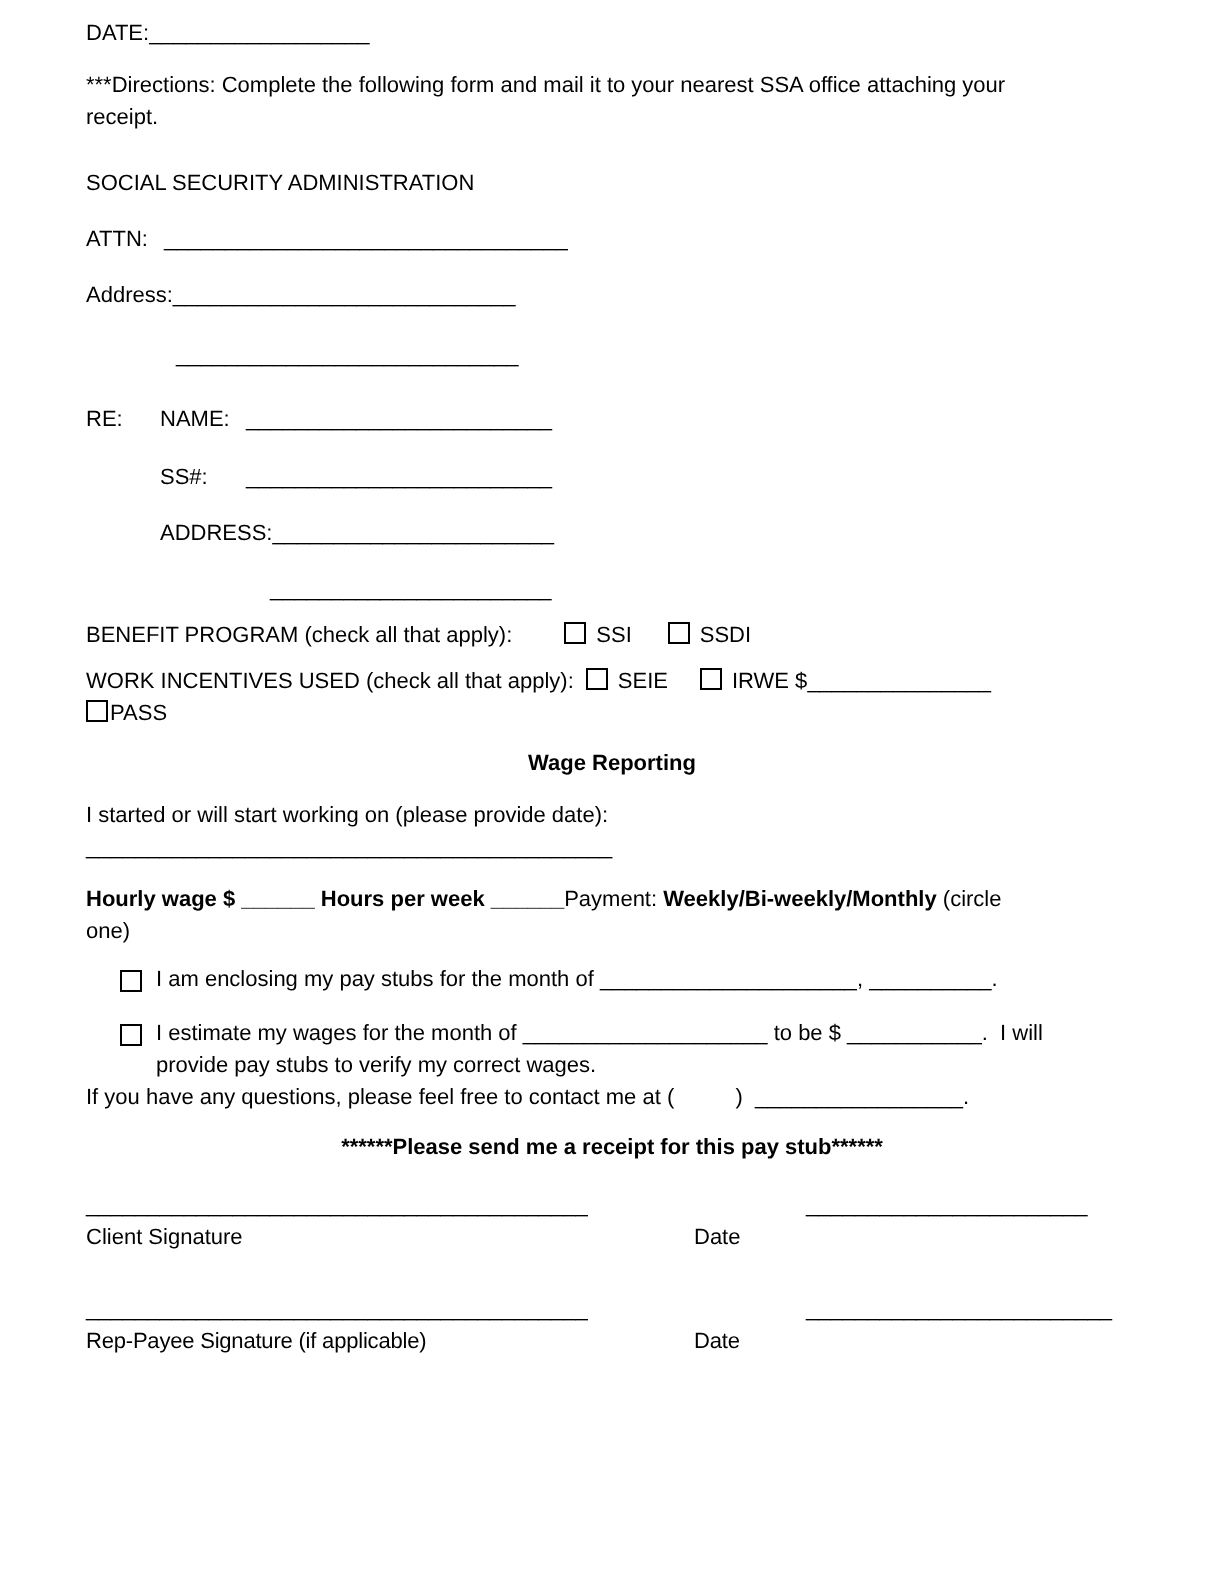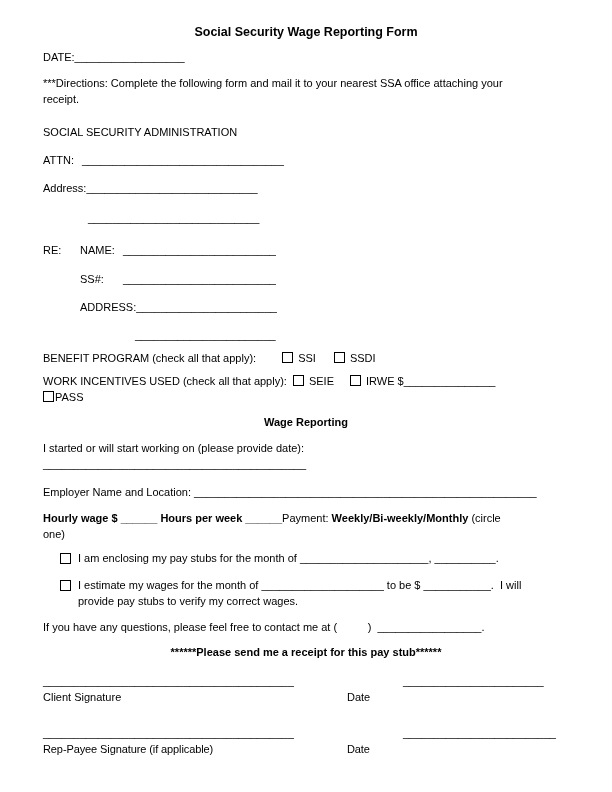--- a/index.html
+++ b/index.html
@@ -25,21 +25,21 @@
   .mt-readdr2{margin-top:12px;}
   .mt-benefit{margin-top:7px;}
   .mt-work{margin-top:7px;}
   .mt-wagehead{margin-top:9px;}
   .mt-started{margin-top:10px;}
   .mt-employer{margin-top:12px;}
   .mt-hourly{margin-top:10px;}
   .mt-checkone{margin-top:9px;}
   .mt-cb1{margin-top:8px;}
   .mt-cb2{margin-top:11px;}
-  .mt-contact{margin-top:10px;}
+  .mt-contact{}
   .mt-receipt{margin-top:9px;}
   .mt-sig1{margin-top:13px;}
   .mt-sig2{margin-top:20px;}
   .lab37{display:inline-block;width:37px;}
   .lab43{display:inline-block;width:43px;}
   .ind37{margin-left:37px;}
   .ind92{margin-left:92px;}
   .ind45{margin-left:45px;}
   .ml6{margin-left:6px;}
   .ml8{margin-left:8px;}
@@ -54,21 +54,20 @@
   .sig-row{position:relative;}
   .abs-dline{position:absolute;left:360px;top:0;}
   .abs-dlab{position:absolute;left:304px;top:0;}
   .cal{font-size:11px;letter-spacing:-0.1px;}
 </style>
 </head>
 <body>
 
 <div class="page">
 
-  <div class="line title center b"><span class="t">Social Security Wage Reporting Form</span></div>
 
   <div class="line mt-date"><span class="t">DATE:</span><span class="t">__________________</span></div>
 
   <div class="line mt-dir"><span class="t">***Directions: Complete the following form and mail it to your nearest SSA office attaching your</span><br><span class="t">receipt.</span></div>
 
   <div class="line mt-ssa"><span class="t">SOCIAL SECURITY ADMINISTRATION</span></div>
 
   <div class="line mt-attn"><span class="t">ATTN:</span><span class="t ml8">_________________________________</span></div>
 
   <div class="line mt-addr1"><span class="t">Address:</span><span class="t">____________________________</span></div>
@@ -86,21 +85,20 @@
   <div class="line mt-benefit"><span class="t">BENEFIT PROGRAM (check all that apply):</span><span class="ml26"><span class="cb cb-gap"></span><span class="t">SSI</span></span><span class="ml18"><span class="cb cb-gap"></span><span class="t">SSDI</span></span></div>
 
   <div class="line mt-work"><span class="t">WORK INCENTIVES USED (check all that apply):</span><span class="ml6"><span class="cb cb-gap"></span><span class="t">SEIE</span></span><span class="ml16"><span class="cb cb-gap"></span><span class="t">IRWE $</span><span class="t">_______________</span></span></div>
 
   <div class="line"><span class="cb cb-tight"></span><span class="t">PASS</span></div>
 
   <div class="line mt-wagehead center b"><span class="t">Wage Reporting</span></div>
 
   <div class="line mt-started"><span class="t">I started or will start working on (please provide date): </span><span class="t">___________________________________________</span></div>
 
-  <div class="line mt-employer"><span class="t">Employer Name and Location: </span><span class="t">________________________________________________________</span></div>
 
   <div class="line mt-hourly"><span class="t b">Hourly wage $ ______ Hours per week ______</span><span class="t">Payment: </span><span class="t b">Weekly/Bi-weekly/Monthly</span><span class="t"> (circle</span><br><span class="t">one)</span></div>
 
 
   <div class="line mt-cb1 check-item"><span class="cb"></span><span class="t">I am enclosing my pay stubs for the month of </span><span class="t">_____________________</span><span class="t">, </span><span class="t">__________</span><span class="t">.</span></div>
 
   <div class="line mt-cb2 check-item"><span class="cb"></span><span class="t">I estimate my wages for the month of </span><span class="t">____________________</span><span class="t"> to be $ </span><span class="t">___________</span><span class="t">.  I will</span><br><span class="t">provide pay stubs to verify my correct wages.</span></div>
 
   <div class="line mt-contact"><span class="t">If you have any questions, please feel free to contact me at (</span><span class="t">          </span><span class="t">)  </span><span class="t">_________________</span><span class="t">.</span></div>
 

